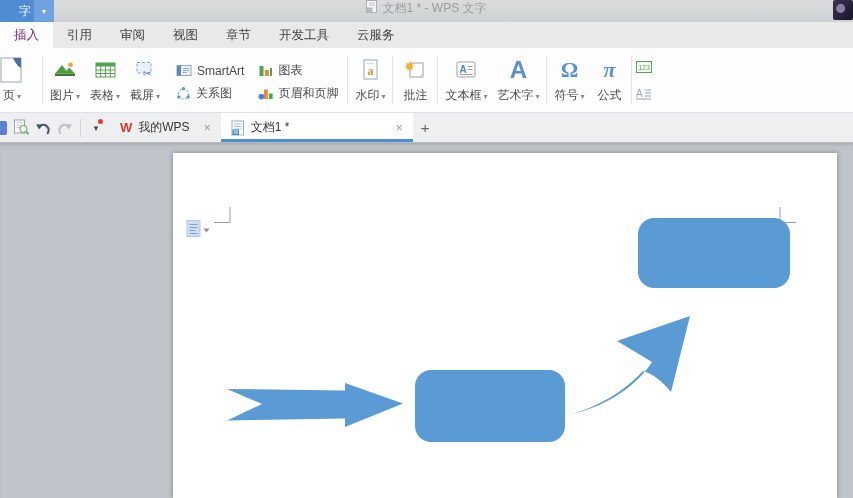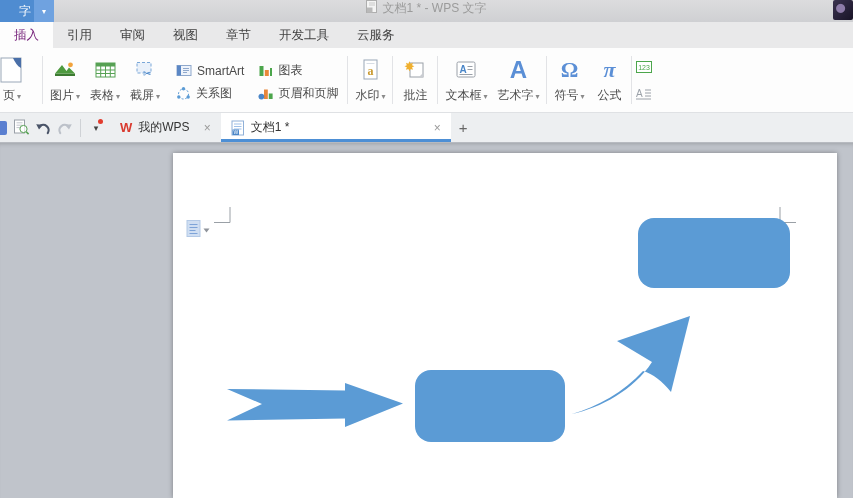--- a/index.html
+++ b/index.html
@@ -45,21 +45,21 @@
   
   .quickbar { height:30px; background:#edeff1; border-bottom:1px solid #b7bac0; display:flex; align-items:stretch; }
   .qicons { display:flex; align-items:center; gap:2px; padding-right:4px; }
   .qbtn { width:20px; height:24px; display:flex; align-items:center; justify-content:center; }
   .q-divider { width:1px; height:18px; background:#cfd2d6; margin:0 3px; align-self:center; }
   .caretdot { position:relative; font-size:9px; color:#444; }
   .caretdot::after { content:""; position:absolute; right:-5px; top:-4px; width:5px; height:5px;
                      border-radius:50%; background:#e23c2e; }
   .doctab { display:flex; align-items:center; gap:6px; padding:0 10px; font-size:12px; color:#333; position:relative; }
   .doctab .x { color:#9a9a9a; font-size:12px; margin-left:8px; }
-  .doctab.active { background:#fff; width:230px; box-shadow:inset 0 -3px 0 #4d8fd5; }
+  .doctab.active { background:#fff; width:192px; box-shadow:inset 0 -3px 0 #4d8fd5; }
   .doctab.active .x { margin-left:auto; }
   .wlogo { color:#d93a2f; font-weight:900; font-size:13px; }
   .addtab { display:flex; align-items:center; padding:0 8px; font-size:15px; color:#666; }
   .savecut { width:7px; height:14px; background:#5a7fd0; margin-right:2px; border-radius:0 2px 2px 0; }
 
   
   .workspace { position:relative; height:355px; background:#c0c4cb; overflow:hidden;
                box-shadow:inset 0 4px 5px -4px rgba(0,0,0,.25); }
   .page { position:absolute; left:173px; top:10px; width:664px; height:345px; background:#fff;
           box-shadow:0 0 5px rgba(0,0,0,.35); }

